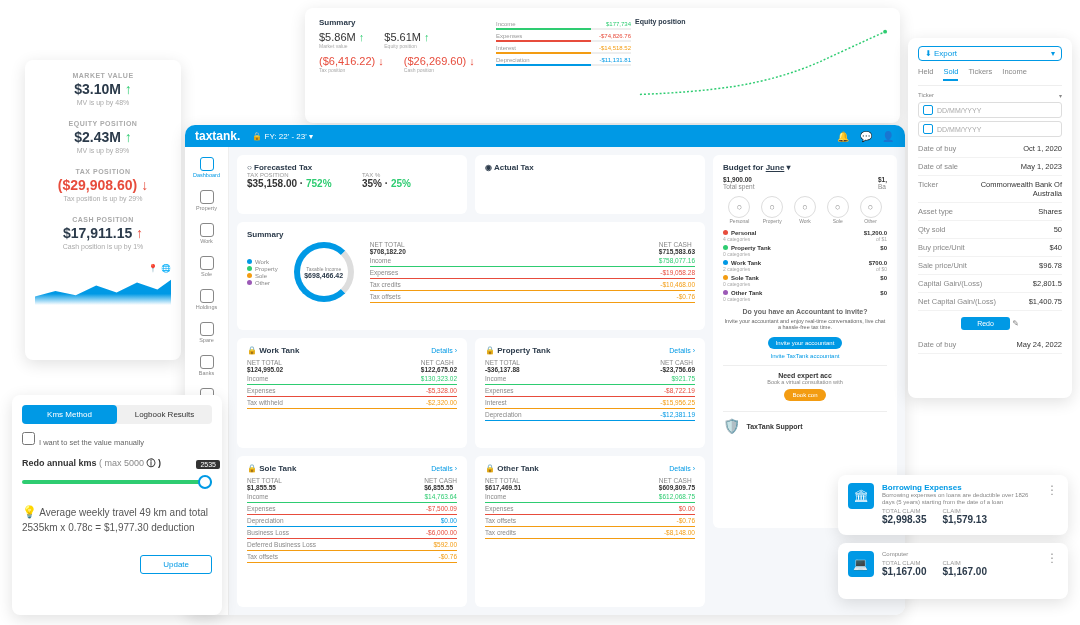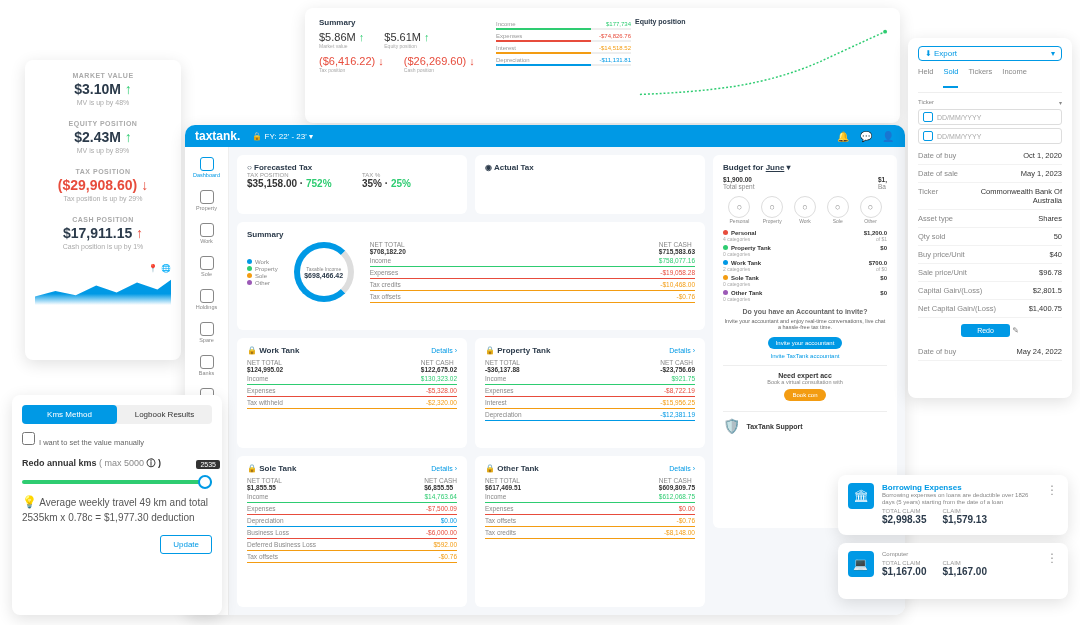--- a/index.html
+++ b/index.html
@@ -70,41 +70,41 @@
 .b-icon{width:22px;height:22px;border:1px solid #ddd;border-radius:50%;display:flex;align-items:center;justify-content:center;font-size:9px;color:#888}
 .cat-row{display:flex;justify-content:space-between;font-size:6px;margin:3px 0}
 .cat-row .sub{color:#aaa;font-size:5px}
 .invite-box{text-align:center;margin-top:6px;font-size:6px;color:#666}
 .invite-btn{background:#0099e5;color:#fff;padding:3px 8px;border-radius:10px;font-size:6px;display:inline-block;margin:4px 0}
 
 
 .export-card{right:8px;top:38px;width:164px;height:360px;padding:8px 10px;font-size:8px}
 .export-top{display:flex;justify-content:space-between;align-items:center;border:1px solid #0099e5;border-radius:4px;padding:2px 6px;margin-bottom:6px;color:#0099e5}
 .tabs{display:flex;gap:10px;font-size:7.5px;color:#888;border-bottom:1px solid #eee;padding-bottom:4px;margin-bottom:6px}
-.tabs .active{color:#0099e5;border-bottom:2px solid #0099e5;padding-bottom:10px}
+.tabs .active{color:#0099e5;border-bottom:2px solid #0099e5;padding-bottom:3px}
 .date-input{display:flex;align-items:center;gap:4px;border:1px solid #ddd;border-radius:3px;padding:2px 4px;margin:3px 0;font-size:7px;color:#aaa}
 .cal-ico{width:10px;height:10px;border:1px solid #0099e5;border-radius:2px}
 .detail-row{display:flex;justify-content:space-between;font-size:7.5px;padding:4px 0;border-bottom:1px solid #f2f2f2}
 .detail-row .k{color:#888}
 .redo-btn{background:#0099e5;color:#fff;padding:3px 16px;border-radius:3px;font-size:7px;display:inline-block;margin:6px auto}
 
 
 .kms-card{left:12px;top:395px;width:210px;height:220px;padding:10px}
 .kms-tabs{display:flex;background:#f0f0f0;border-radius:4px;font-size:8px;margin-bottom:8px}
 .kms-tabs div{flex:1;text-align:center;padding:5px}
 .kms-tabs .active{background:#0099e5;color:#fff;border-radius:4px}
 .chk-row{font-size:7.5px;color:#666;margin-bottom:10px}
 .chk-row input{margin-right:4px}
 .slider-wrap{margin:10px 0}
 .slider-track{height:4px;background:#2ecc71;border-radius:2px;position:relative;margin:6px 0}
 .slider-thumb{position:absolute;right:0;top:-5px;width:14px;height:14px;background:#fff;border:2px solid #0099e5;border-radius:50%}
 .slider-val{position:absolute;right:-8px;top:-20px;background:#333;color:#fff;font-size:7px;padding:1px 4px;border-radius:2px}
-.avg-text{font-size:10px;color:#555;line-height:1.4;margin:10px 0}
+.avg-text{font-size:10px;color:#555;line-height:1.4;margin:20px 0}
 .bulb{color:#0099e5;font-size:12px}
-.update-btn{border:1px solid #0099e5;color:#0099e5;padding:4px 12px;border-radius:3px;font-size:8px;float:right}
+.update-btn{border:1px solid #0099e5;color:#0099e5;padding:4px 22px;border-radius:3px;font-size:8px;float:right}
 
 
 .snippet{right:12px;width:230px;padding:8px 10px;font-size:8px}
 .snip1{top:475px;height:60px}
 .snip2{top:543px;height:56px}
 .snip-flex{display:flex;gap:8px}
 .snip-ico{width:26px;height:26px;background:#0099e5;border-radius:4px;display:flex;align-items:center;justify-content:center;color:#fff;font-size:12px;flex-shrink:0}
 .snip-body{flex:1}
 .snip-title{color:#0099e5;font-weight:700;font-size:8px}
 .snip-desc{font-size:6px;color:#888;line-height:1.2}

